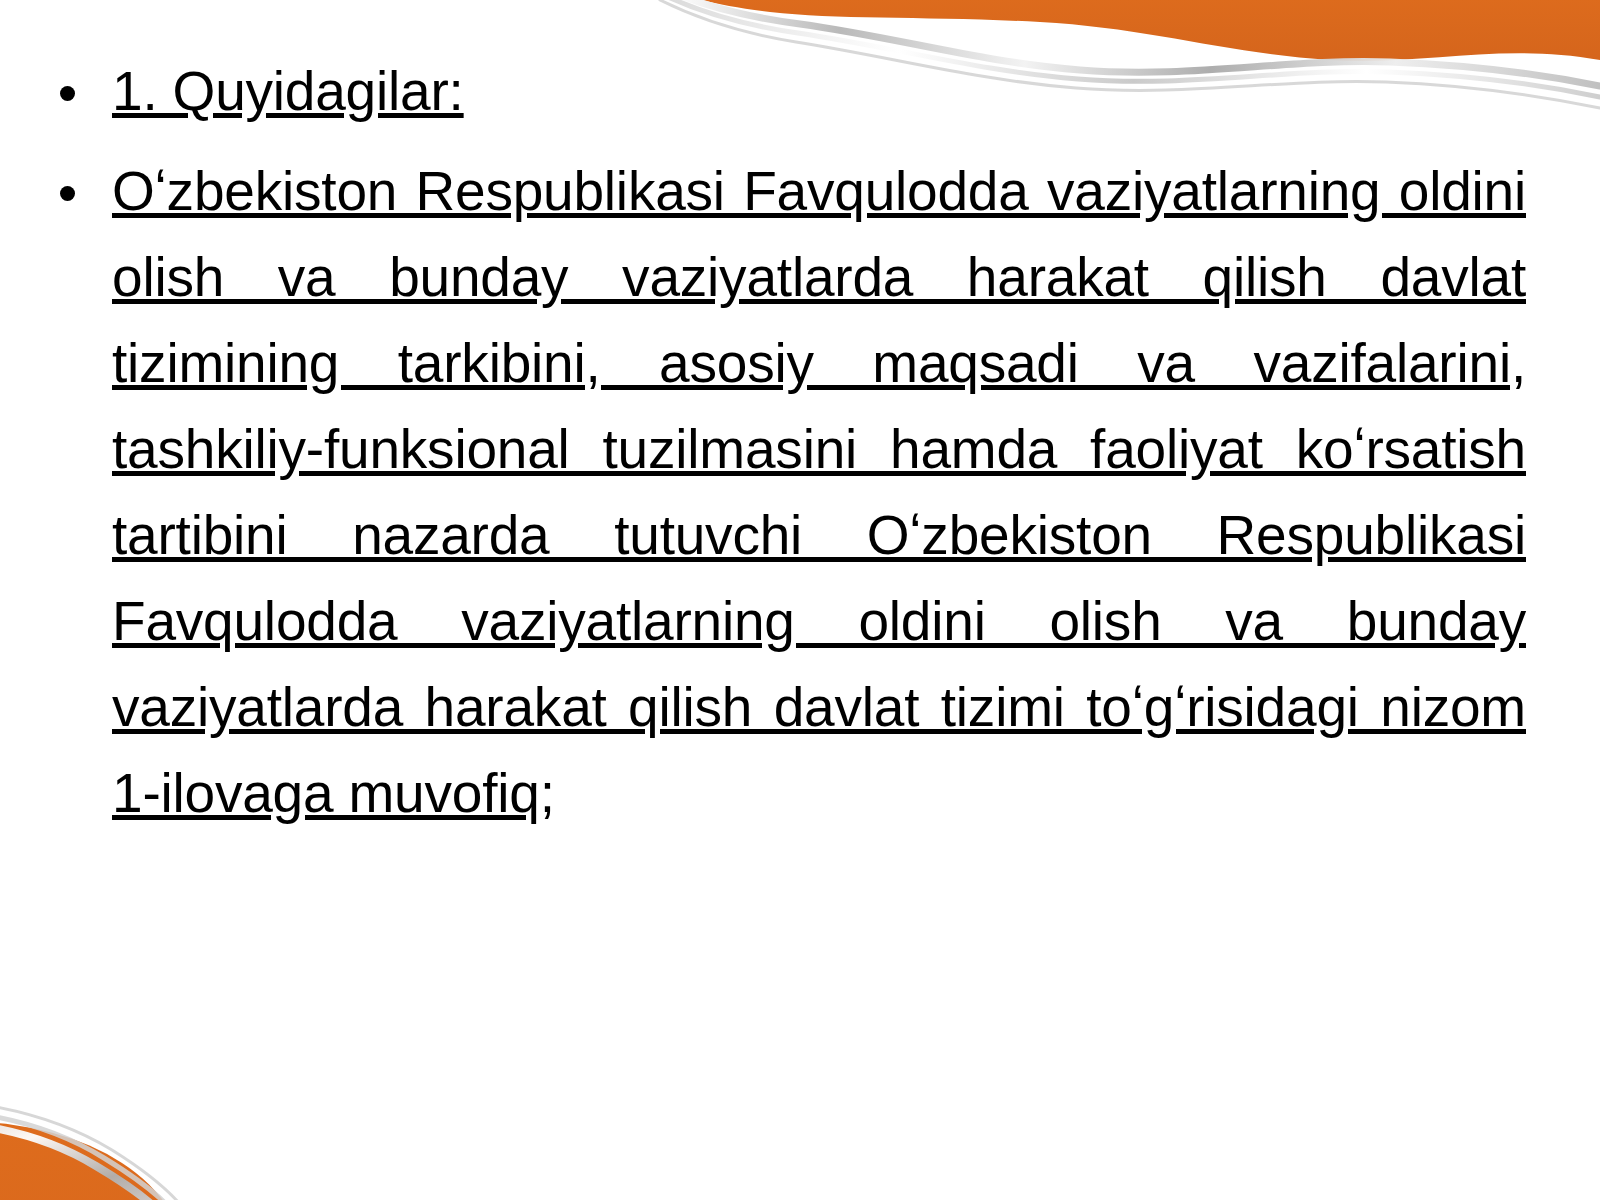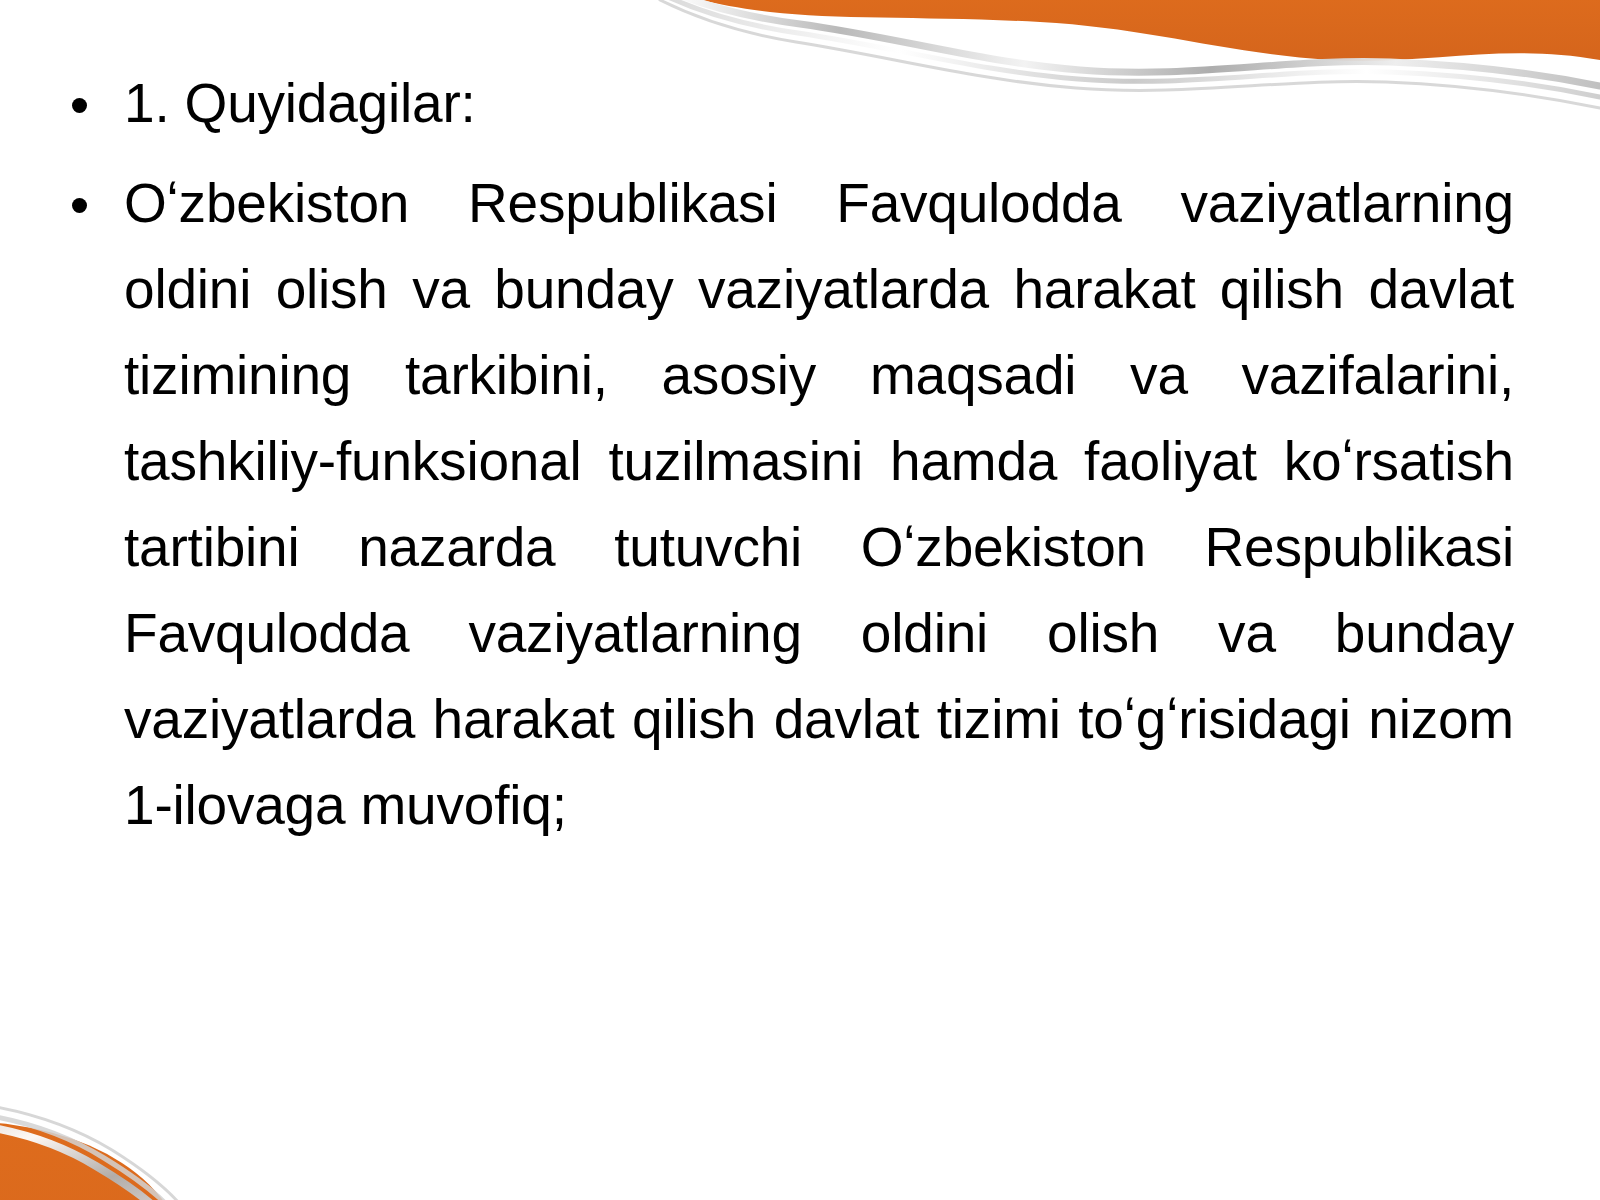--- a/index.html
+++ b/index.html
@@ -36,22 +36,23 @@
   
   #content {
     position: absolute;
     left: 30px;
     top: 44px;
     width: 1500px;
   }
 
   ul.bullets {
     list-style: none;
-    margin: 16px;
+    margin: 4px;
     padding: 0;
+    text-decoration: underline;
   }
 
   li.bullet-item {
     position: relative;
     padding-left: 78px;
     color: #000000;
     font-size: 55px;
     line-height: 86px;
     text-align: justify;
     text-justify: inter-word;

